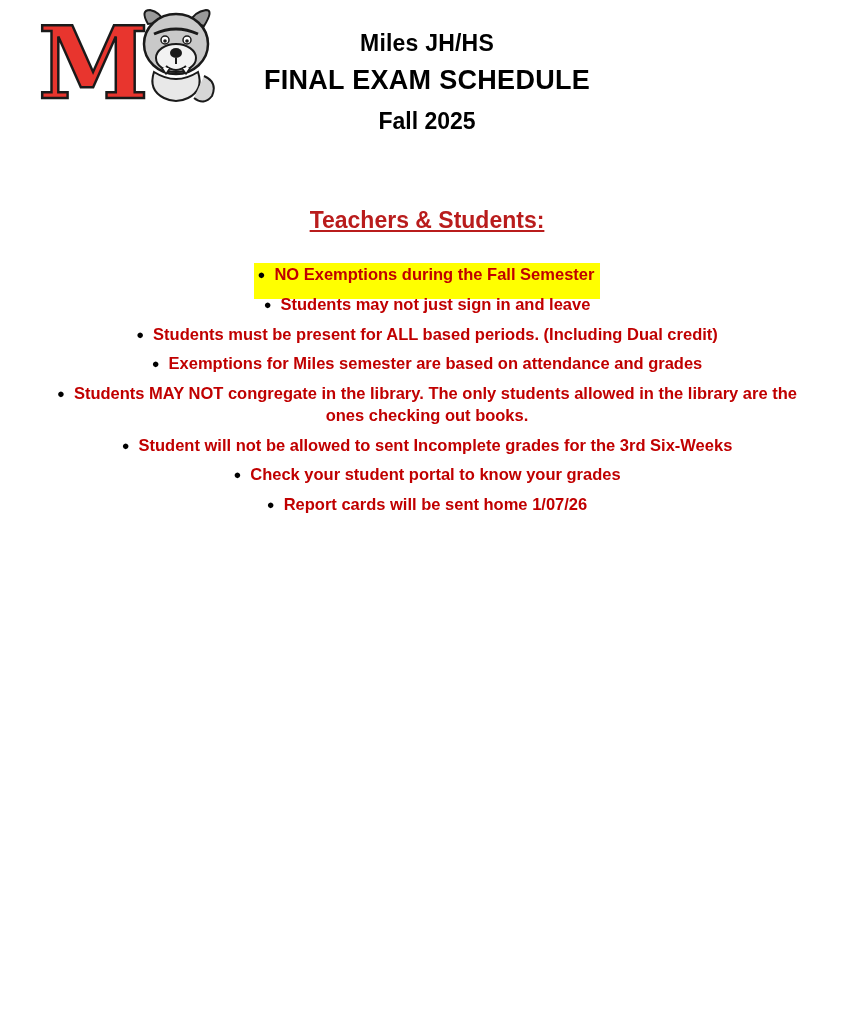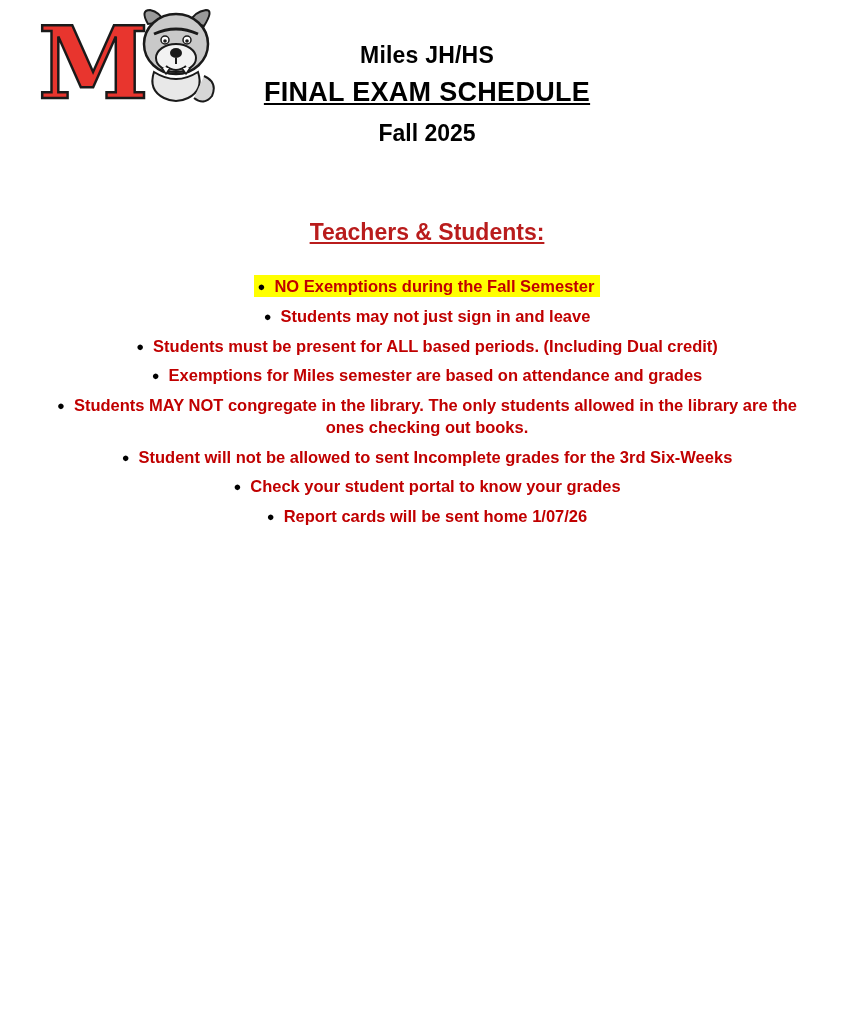--- a/index.html
+++ b/index.html
@@ -18,35 +18,34 @@
   
   .logo {
     position: absolute;
     left: 36px;
     top: 6px;
     width: 180px;
     height: 108px;
   }
   
   .header {
-    padding-top: 42px;
+    padding-top: 30px;
     text-align: center;
   }
   .school-name {
     font-size: 23px;
     font-weight: bold;
     color: #000000;
     letter-spacing: 0.2px;
     margin: 0 0 8px 0;
   }
   .doc-title {
     font-size: 27px;
     font-weight: bold;
     color: #000000;
-    text-decoration: underline;
     letter-spacing: 0.3px;
     margin: 0 0 8px 0;
   }
   .term {
     font-size: 23px;
     font-weight: bold;
     color: #000000;
     margin: 12px;
   }
   
@@ -74,21 +73,21 @@
     color: #c00000;
   }
   .bullet-row .marker {
     color: #000000;
     font-size: 13px;
     vertical-align: 1px;
     margin-right: 9px;
   }
   .bullet-row.highlight .line {
     background: #ffff00;
-    padding: 2px 6px 2px 4px;
+    padding: 2px 6px 16px 4px;
   }
 </style>
 </head>
 <body>
 
 <div class="page">
 
   <div class="logo">
     <svg width="180" height="108" viewBox="0 0 180 108">
 

